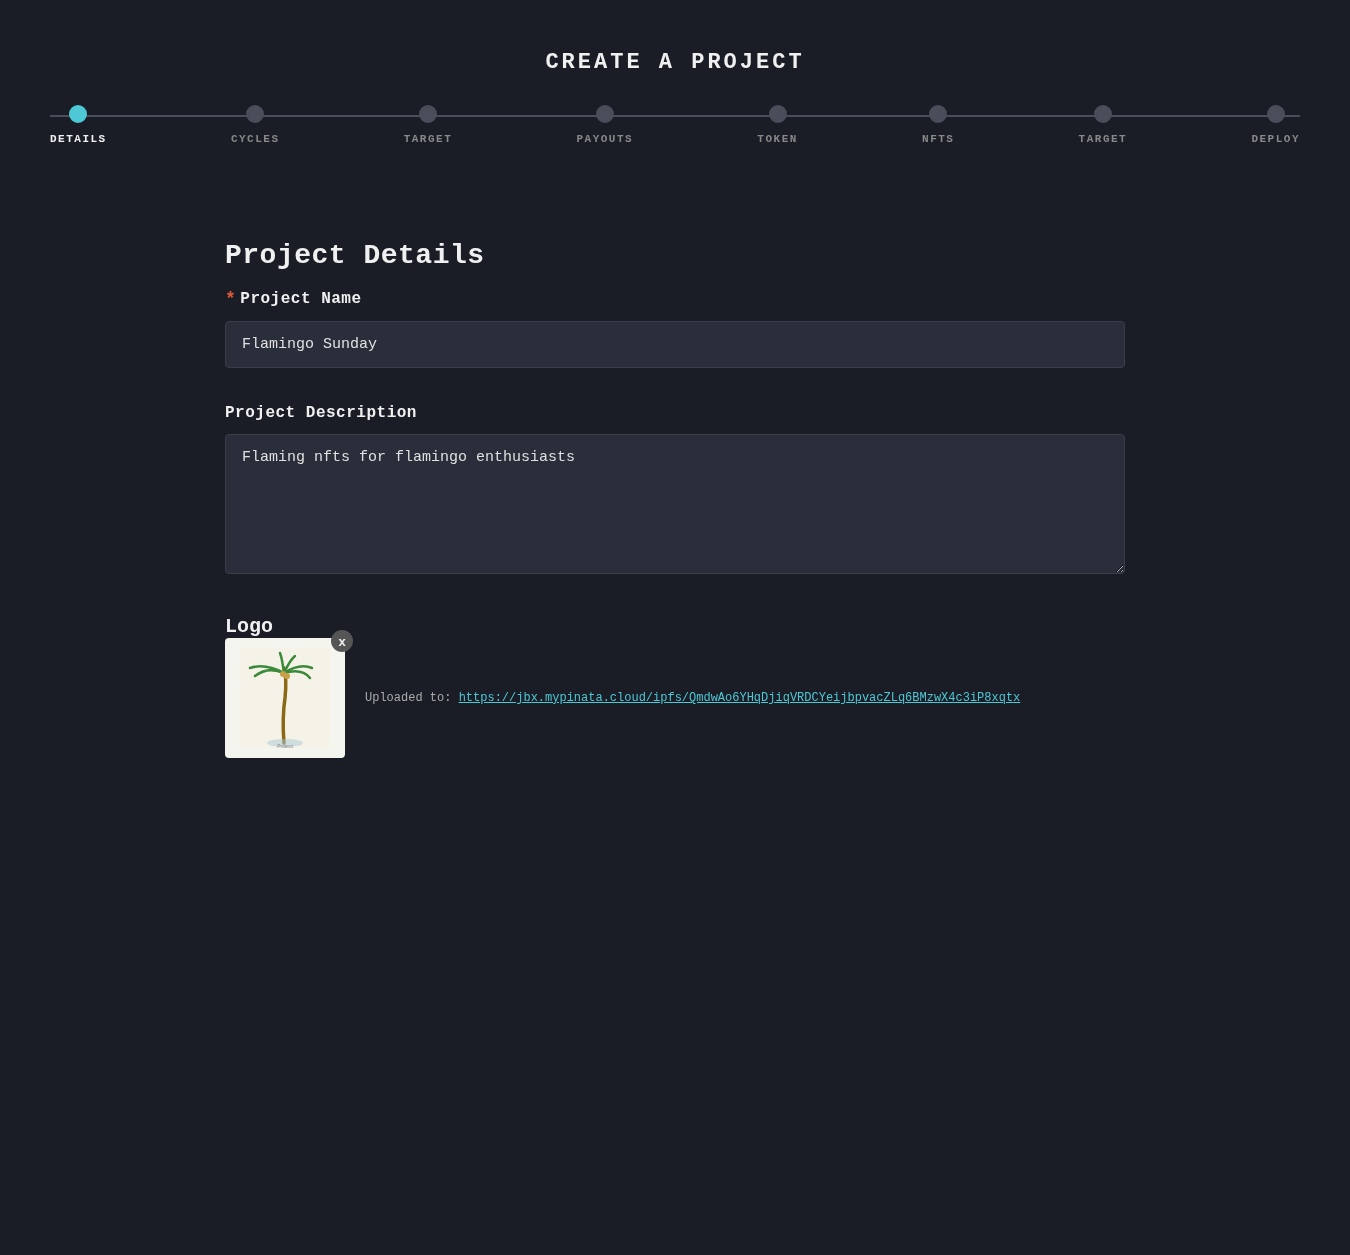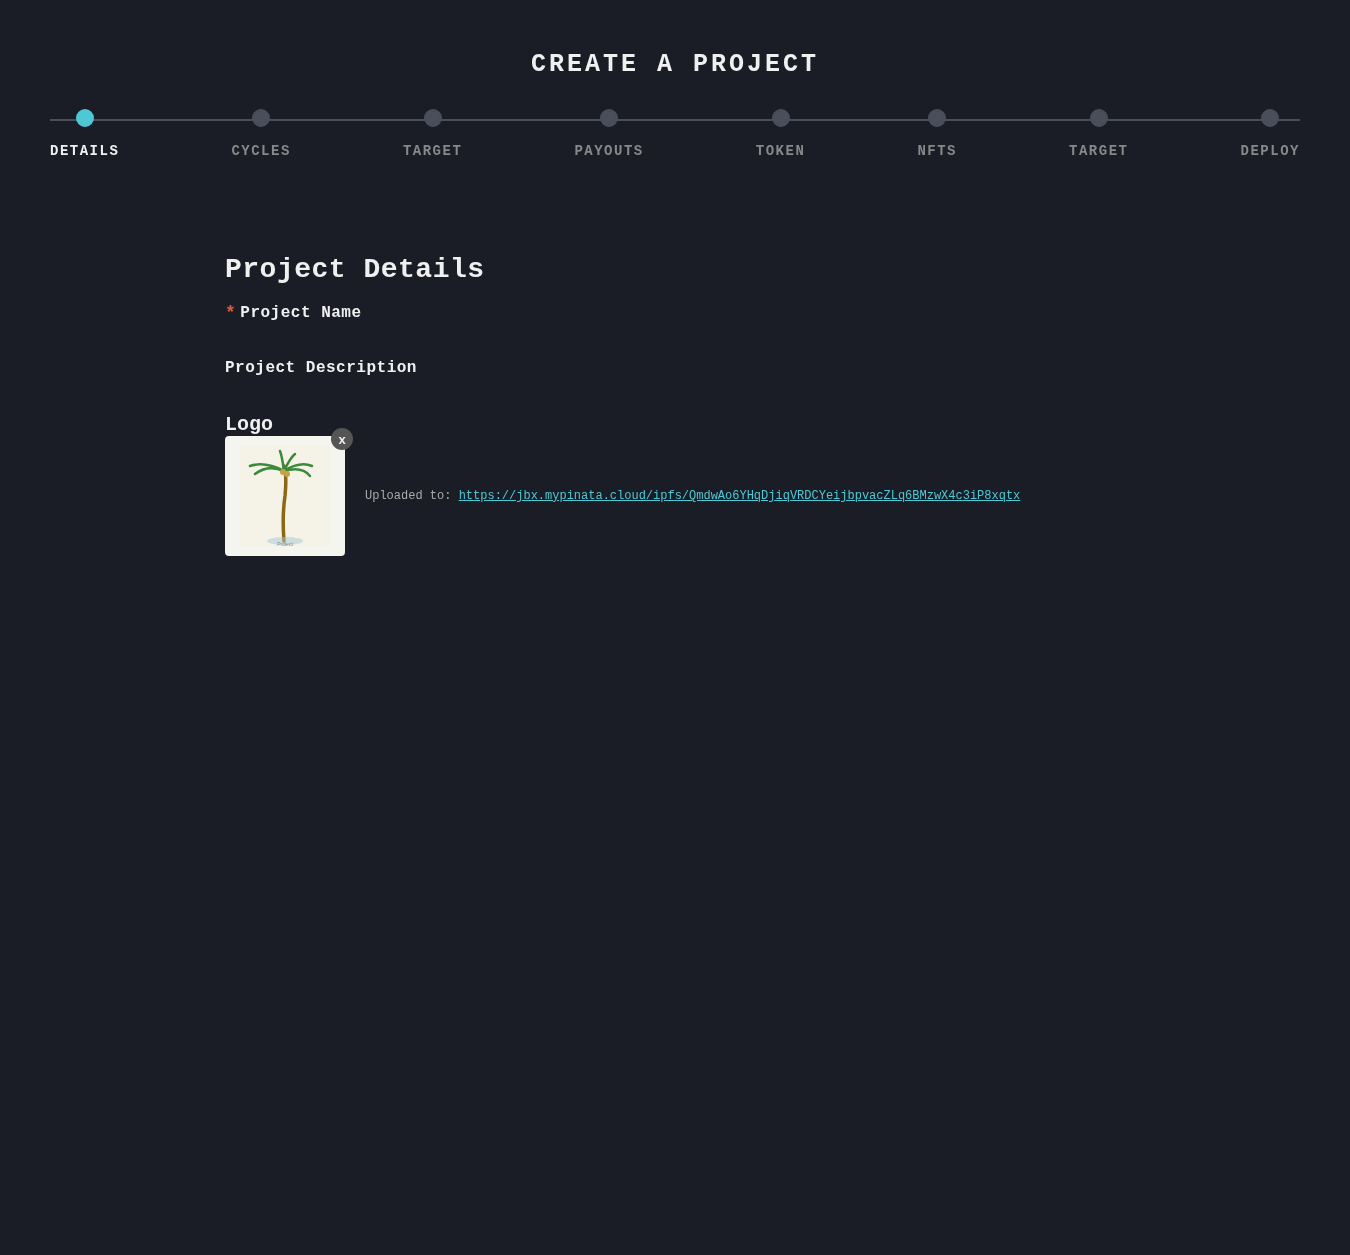--- a/index.html
+++ b/index.html
@@ -17,21 +17,21 @@
     }
 
     .page-container {
       max-width: 1350px;
       margin: 0 auto;
       padding: 30px 40px;
     }
 
     .page-title {
       text-align: center;
-      font-size: 25px;
+      font-size: 22px;
       font-weight: 700;
       letter-spacing: 3px;
       color: #f0f0f0;
       margin-bottom: 30px;
       padding-top: 20px;
     }
 
     
     .stepper {
       display: flex;
@@ -69,25 +69,25 @@
       border: 2px solid #4a4d5a;
       margin-bottom: 8px;
     }
 
     .stepper-dot.active {
       background-color: #4dc8d4;
       border-color: #4dc8d4;
     }
 
     .stepper-label {
-      font-size: 14px;
+      font-size: 11px;
       font-weight: 700;
       letter-spacing: 1.5px;
       color: #888;
-      margin-top: 8px;
+      margin-top: 2px;
     }
 
     .stepper-label.active {
       color: #f0f0f0;
     }
 
     
     .main-content {
       max-width: 900px;
       margin: 0 auto;
@@ -285,26 +285,28 @@
   <div class="main-content">
 
     <h2 class="section-title">Project Details</h2>
 
 
     <div class="field-group">
       <label class="field-label">
         <span class="required-star">*</span>
         <span>Project Name</span>
       </label>
+      <input type="text" class="field-input" value="Flamingo Sunday" style="">
     </div>
 
     <div class="field-group">
       <label class="field-label">
         <span>Project Description</span>
       </label>
+      <textarea class="field-textarea" style="">Flaming nfts for flamingo enthusiasts</textarea>
     </div>
 
     <div class="logo-section">
       <h3 class="logo-label">Logo</h3>
 
       <div class="logo-row">
 
         <div class="logo-preview-wrapper">
           <div class="logo-preview">
             <div class="logo-svg-wrapper">

